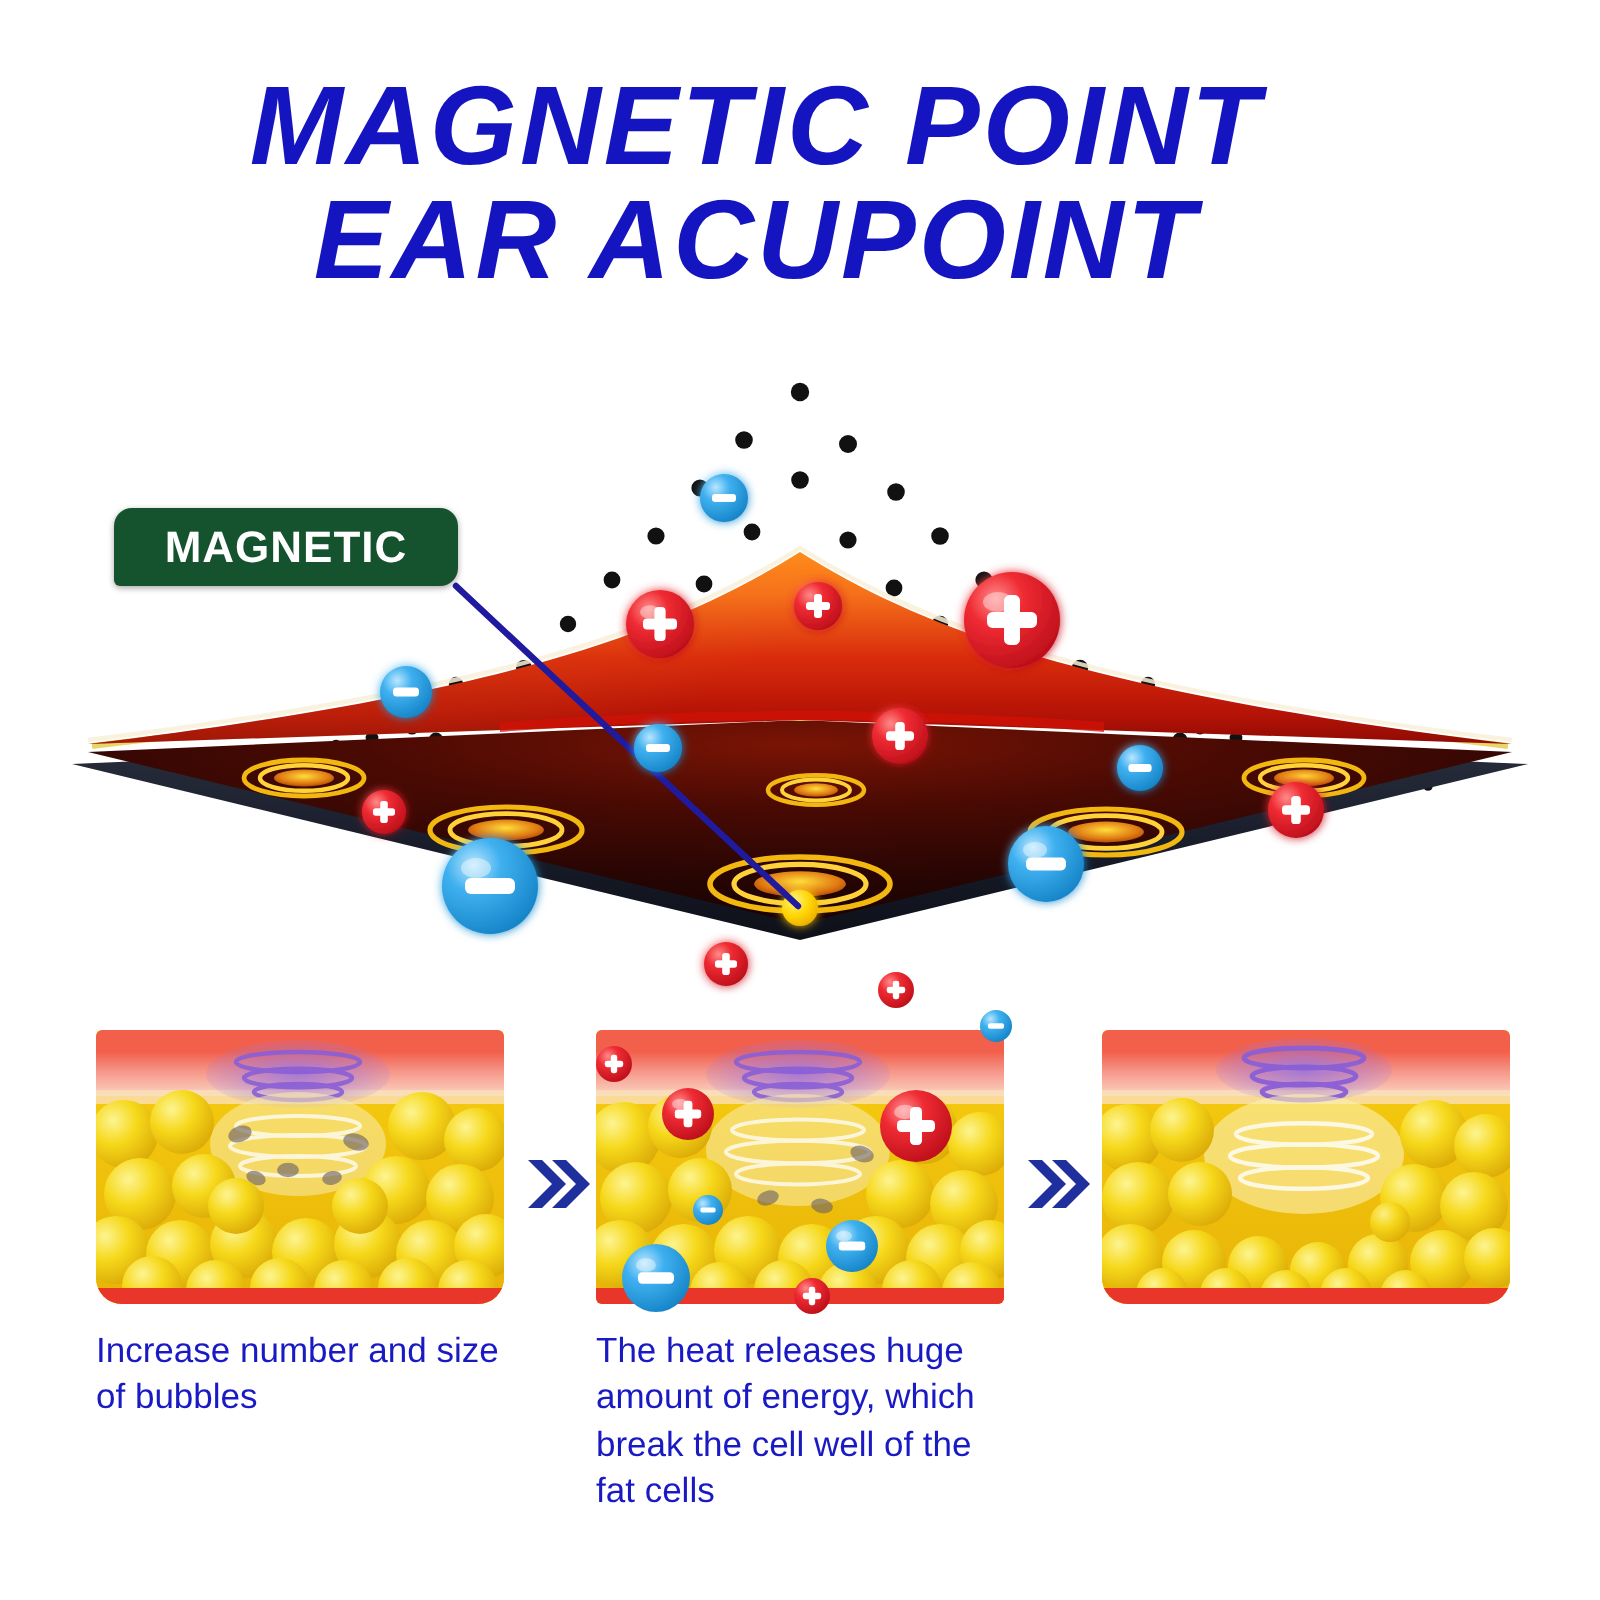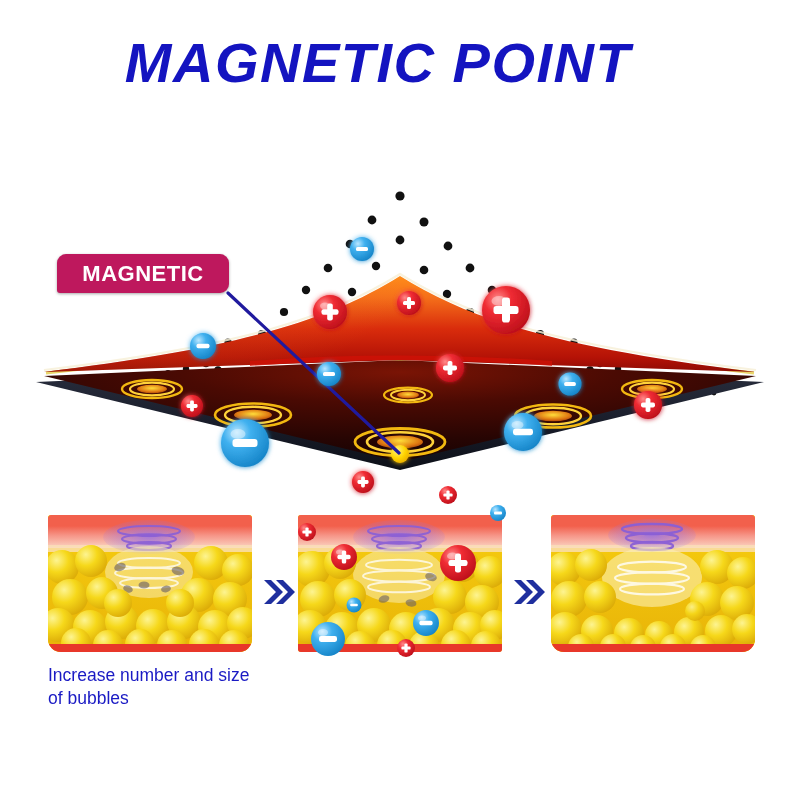--- a/index.html
+++ b/index.html
@@ -46,21 +46,21 @@
   }
   #hero-svg { display: block; width: 800px; height: 330px; }
 
   
   #magnetic-badge {
     position: absolute;
     left: 57px;
     top: 84px;
     width: 172px;
     height: 39px;
-    background: #be185d;
+    background: #14532d;
     border-radius: 9px 9px 9px 3px;
     box-shadow: 0 1px 3px rgba(0,0,0,0.35);
     display: flex;
     align-items: center;
     justify-content: center;
     z-index: 6;
   }
   #magnetic-badge-label {
     color: #ffffff;
     font-weight: bold;
@@ -104,20 +104,21 @@
     width: 34px;
     height: 30px;
   }
   .chev-svg { display: block; width: 34px; height: 30px; }
 </style>
 </head>
 <body>
 
 <div id="title-block">
   <span class="title-line">MAGNETIC POINT</span>
+  <span class="title-line">EAR ACUPOINT</span>
 </div>
 
 <div id="hero">
 
   <svg id="hero-svg" viewBox="0 0 800 330" xmlns="http://www.w3.org/2000/svg">
     <defs>
 
       <linearGradient id="coneGrad" x1="0" y1="0" x2="0" y2="1">
         <stop offset="0%" stop-color="#ff8c1a"></stop>
         <stop offset="22%" stop-color="#f5701a"></stop>
@@ -595,20 +596,21 @@
             <ellipse cx="-5" cy="-6.5" rx="5" ry="3.4" fill="#fff" opacity="0.4"></ellipse>
           </g>
           <g transform="translate(108,133)">
             <circle r="9" fill="url(#pos2)"></circle>
             <rect x="-4.6" y="-1.6" width="9.2" height="3.2" rx="1.2" fill="#fff"></rect>
             <rect x="-1.6" y="-4.6" width="3.2" height="9.2" rx="1.2" fill="#fff"></rect>
           </g>
         </g>
       </svg>
     </div>
+    <div class="panel-caption">The heat releases huge amount of energy, which break the cell well of the fat cells</div>
   </div>
 
   <div class="chevron" style="left:512px;">
     <svg class="chev-svg" viewBox="0 0 34 30" xmlns="http://www.w3.org/2000/svg">
       <path d="M 2,3 L 14,15 L 2,27 L 9,27 L 21,15 L 9,3 Z" fill="#1f2f9e"></path>
       <path d="M 14,3 L 26,15 L 14,27 L 21,27 L 33,15 L 21,3 Z" fill="#1f2f9e"></path>
     </svg>
   </div>
 
   <div class="panel" style="left:551px;">

